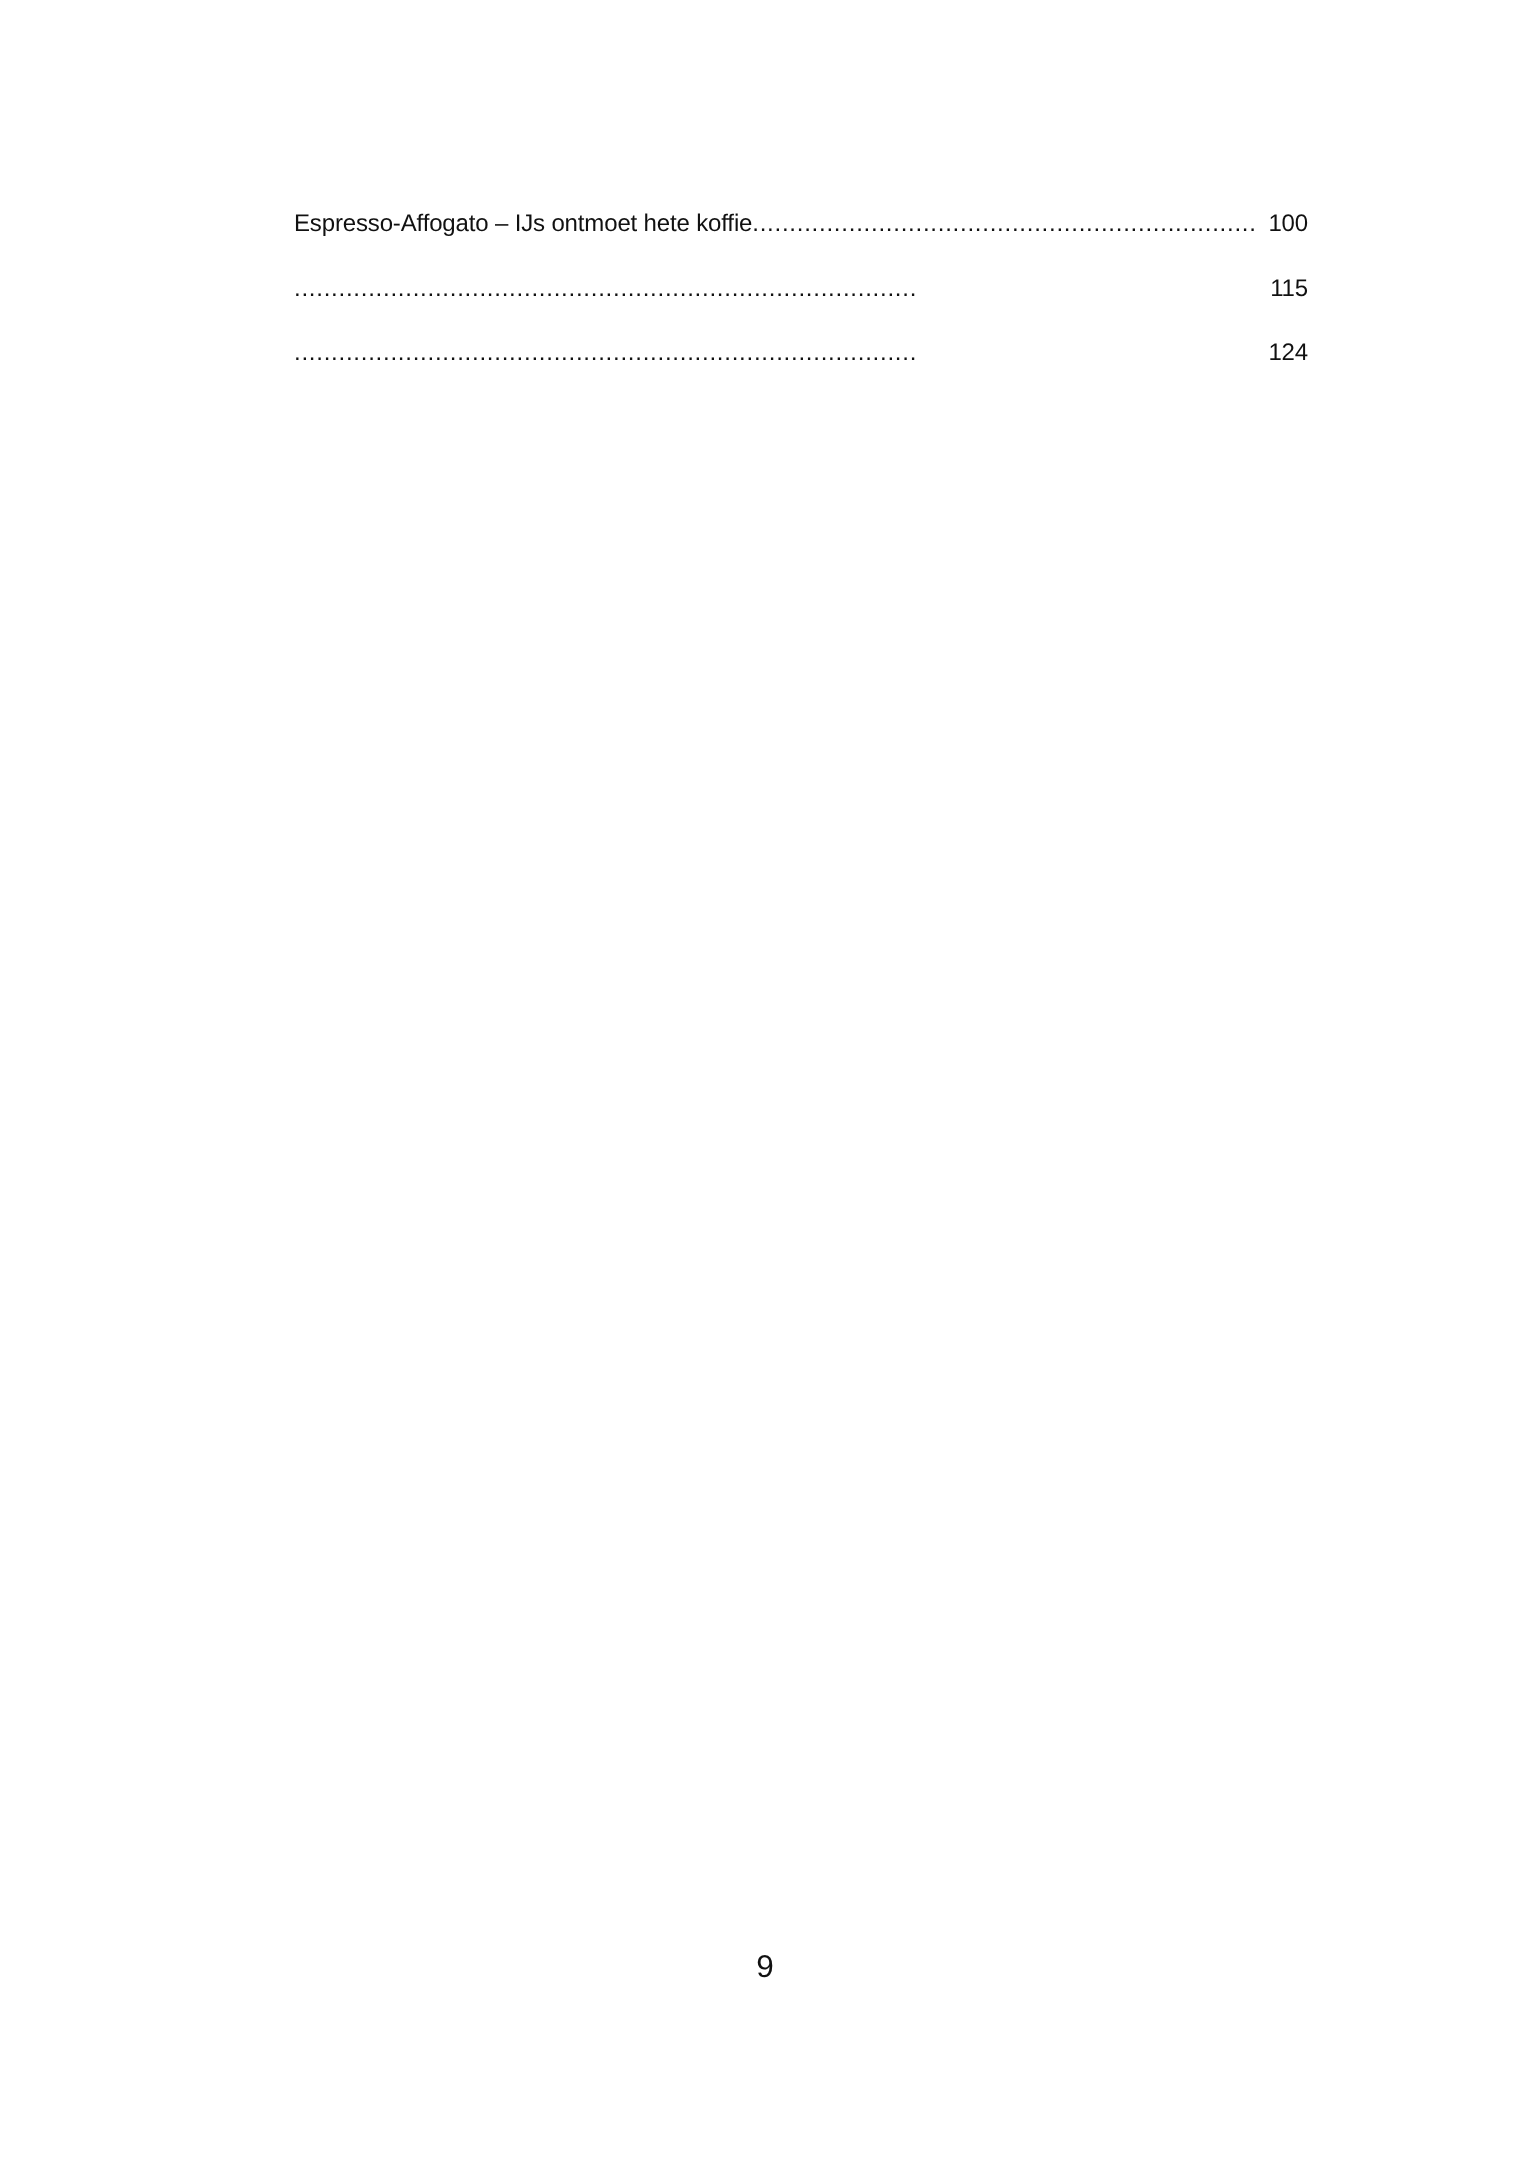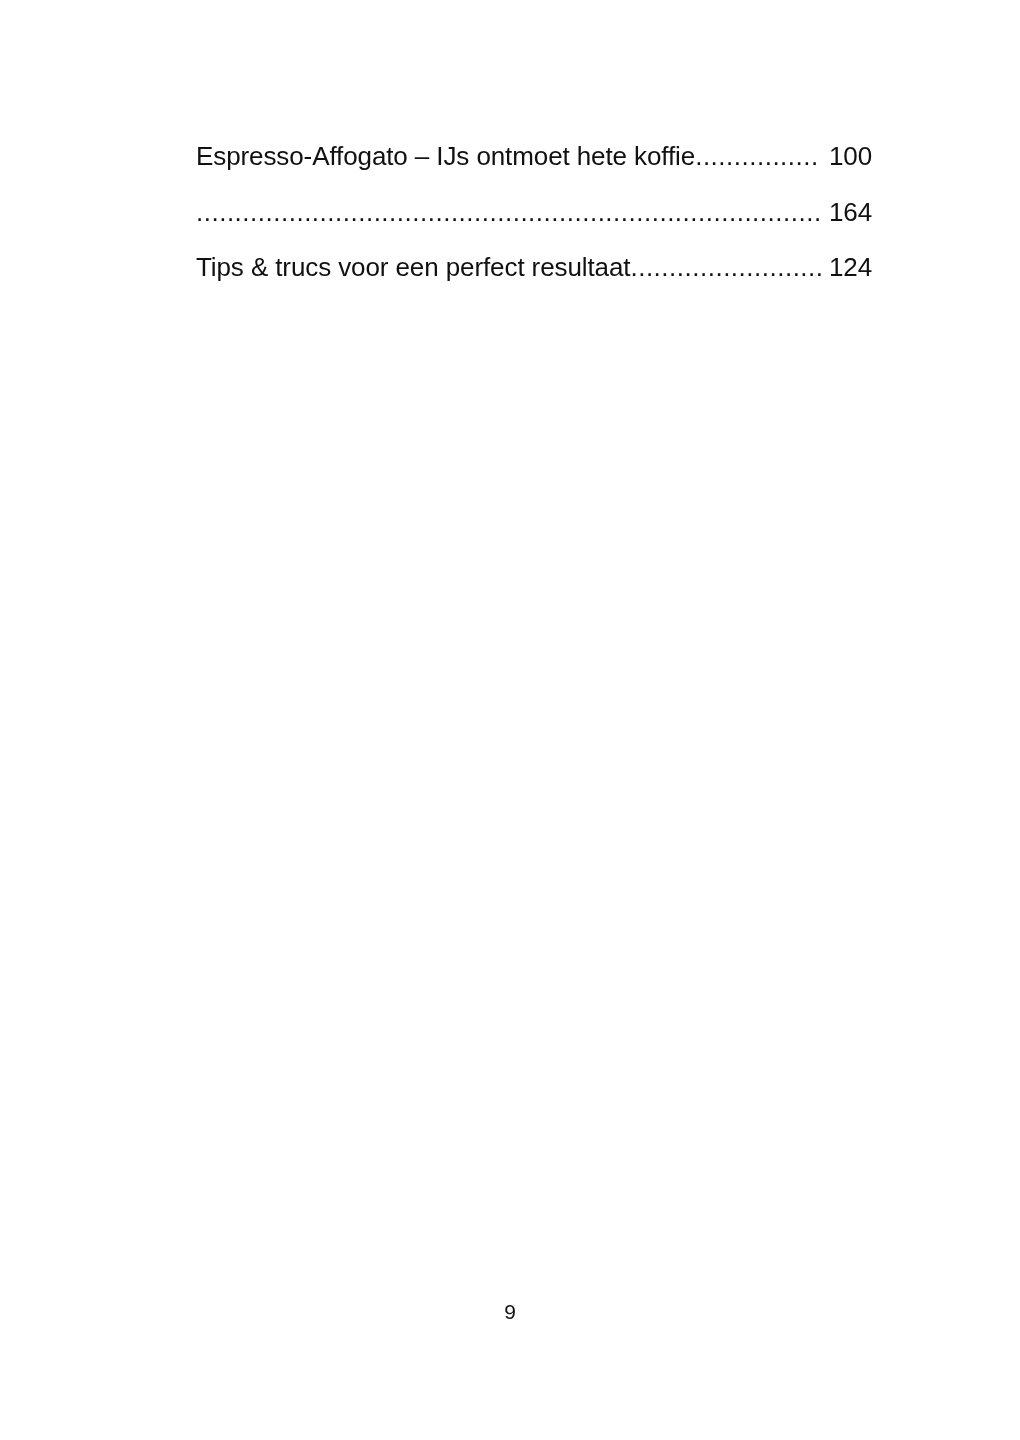--- a/index.html
+++ b/index.html
@@ -22,21 +22,21 @@
   }
   .toc {
     position: absolute;
     left: 196px;
     top: 140px;
     width: 676px;
   }
   .toc-entry {
     display: flex;
     align-items: baseline;
-    font-size: 26px;
+    font-size: 16px;
     line-height: 1.25;
     letter-spacing: -0.1px;
     margin-bottom: 23px;
     white-space: nowrap;
   }
   .toc-title {
     flex: 0 0 auto;
   }
   .toc-leader {
     flex: 1 1 auto;
@@ -69,25 +69,24 @@
   <div class="toc">
 
     <div class="toc-entry">
       <span class="toc-title">Espresso-Affogato – IJs ontmoet hete koffie</span>
       <span class="toc-leader">....................................................................................</span>
       <span class="toc-page">100</span>
     </div>
 
     <div class="toc-entry">
       <span class="toc-leader">....................................................................................</span>
-      <span class="toc-page">164</span>
+      <span class="toc-page">115</span>
     </div>
 
     <div class="toc-entry">
-      <span class="toc-title">Tips &amp; trucs voor een perfect resultaat </span>
       <span class="toc-leader">....................................................................................</span>
       <span class="toc-page">124</span>
     </div>
 
   </div>
 
   <div class="folio">9</div>
 
 </div>
 

